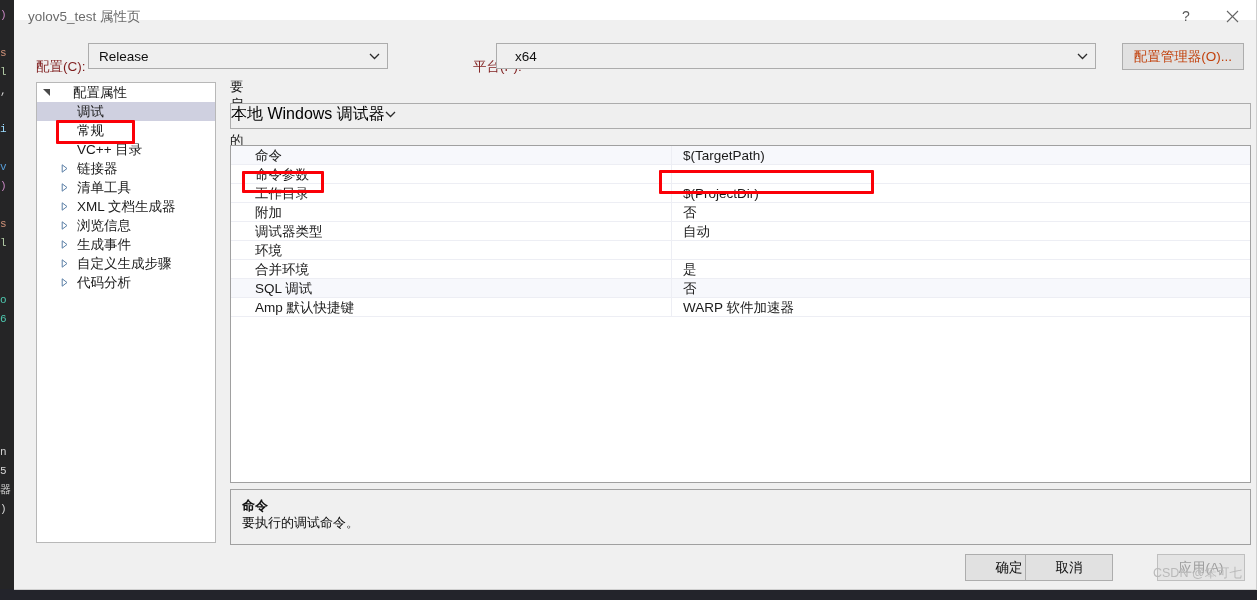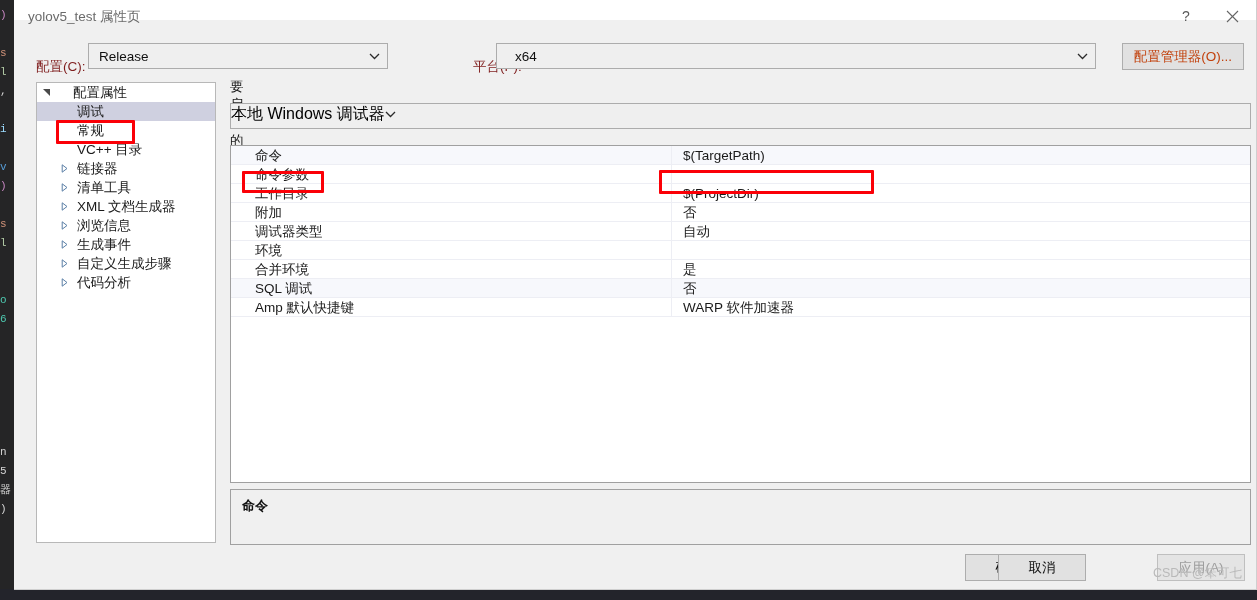--- a/index.html
+++ b/index.html
@@ -182,21 +182,21 @@
   
   .fbtn {
     position: absolute; top: 554px; width: 88px; height: 27px;
     background: #e1e1e1; border: 1px solid #adadad;
     font-size: 13.5px; color: #101010;
     display: flex; align-items: center; justify-content: center;
     cursor: default;
   }
   .fbtn.disabled { color: #9d9d9d; border-color: #bfbfbf; background: #e4e4e4; }
   #btn-ok { left: 951px; }
-  #btn-cancel { left: 984px; }
+  #btn-cancel { left: 1011px; }
   #btn-apply { left: 1143px; }
 
   
   #watermark {
     position: absolute; left: 1139px; top: 565px;
     font-size: 12.5px; color: #b9b9b9;
     white-space: nowrap; pointer-events: none;
   }
 
   
@@ -386,20 +386,21 @@
           <div class="gval">否</div>
         </div>
         <div class="grow">
           <div class="gname">Amp 默认快捷键</div>
           <div class="gval">WARP 软件加速器</div>
         </div>
       </div>
 
     <div id="descpane">
       <div id="desc-title">命令</div>
+      <div id="desc-body">要执行的调试命令。</div>
     </div>
   </div>
 
   <div class="fbtn" id="btn-ok">确定</div>
   <div class="fbtn" id="btn-cancel">取消</div>
   <div class="fbtn disabled" id="btn-apply">应用(A)</div>
 
   <div id="watermark">CSDN @笨可七</div>
 
   <div class="redbox" id="redbox-debug"></div>

